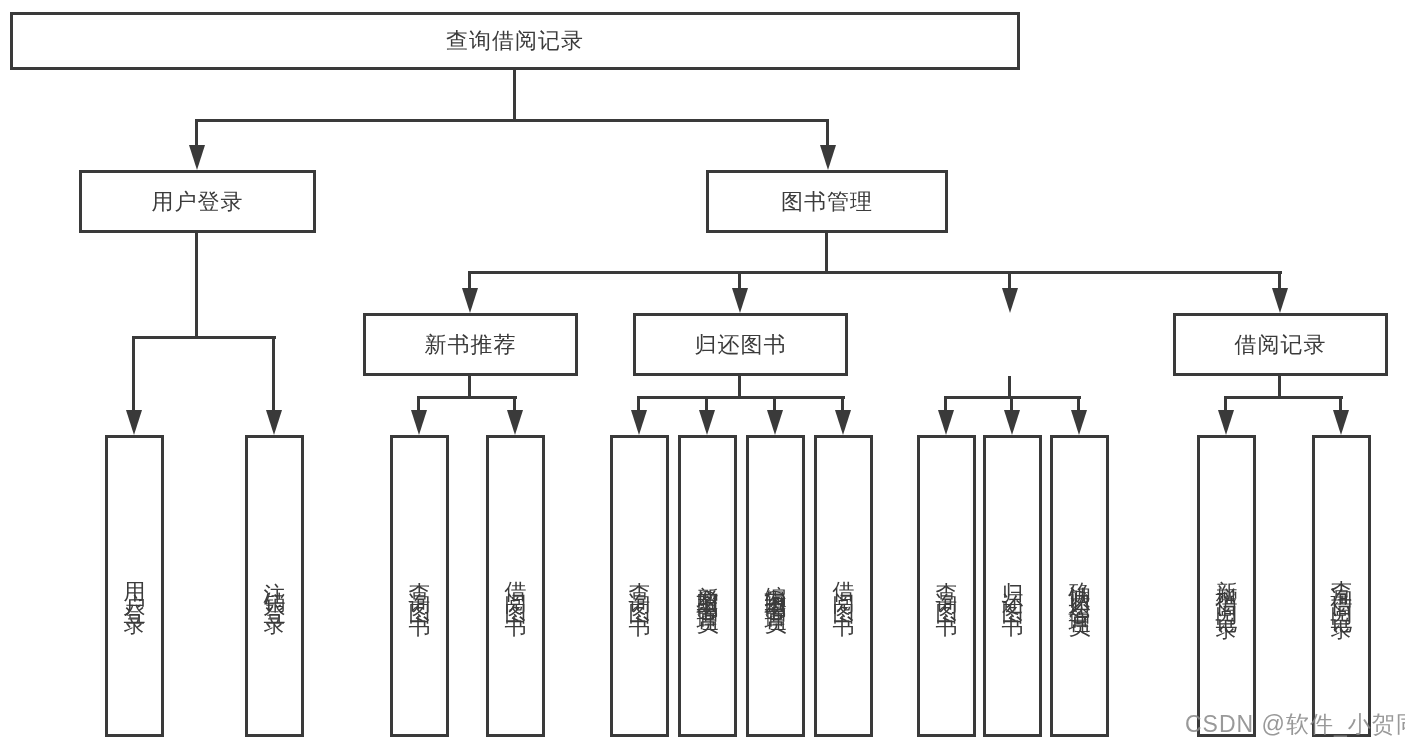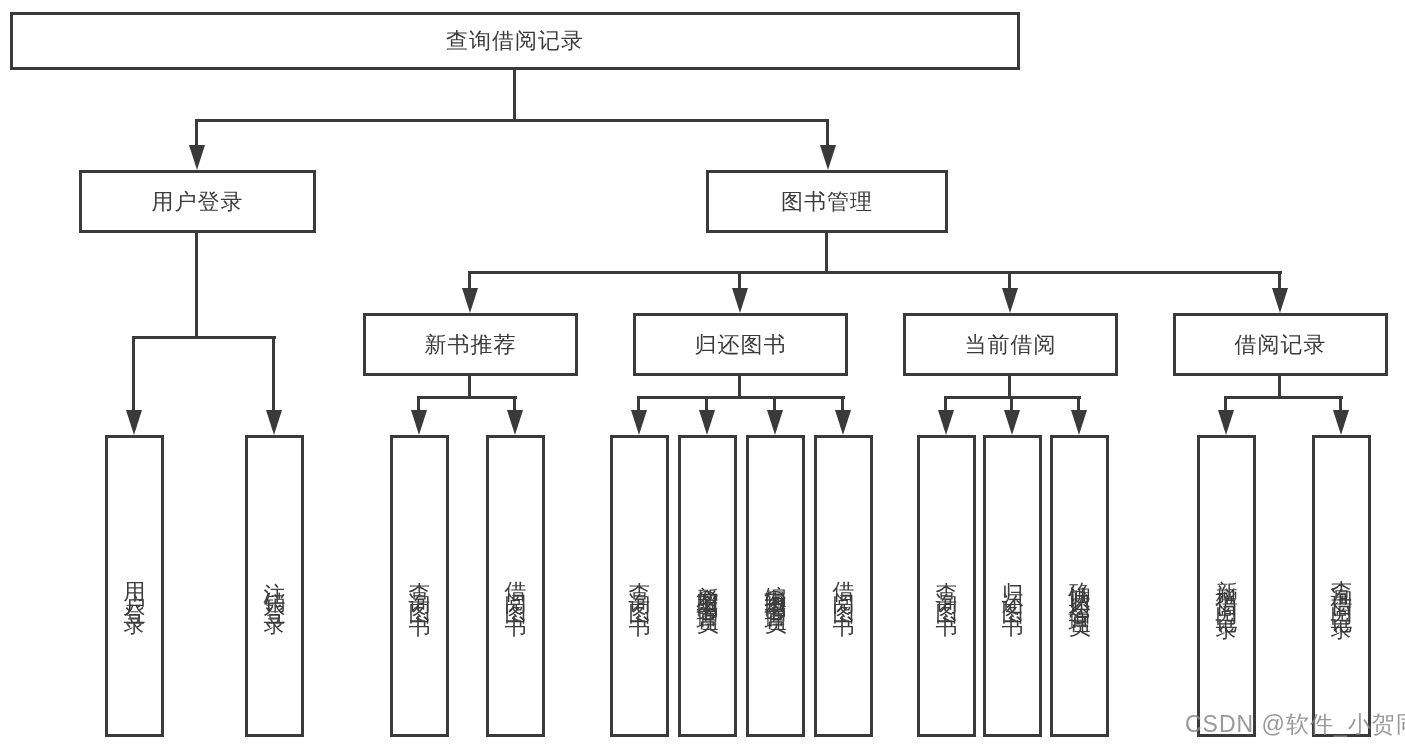--- a/index.html
+++ b/index.html
@@ -93,21 +93,20 @@
   <div class="arrow" style="left:462px;top:288px;"></div>
   <div class="vline" style="left:738px;top:271px;height:20px;"></div>
   <div class="arrow" style="left:732px;top:288px;"></div>
   <div class="vline" style="left:1008px;top:271px;height:20px;"></div>
   <div class="arrow" style="left:1002px;top:288px;"></div>
   <div class="vline" style="left:1278px;top:271px;height:20px;"></div>
   <div class="arrow" style="left:1272px;top:288px;"></div>
 
   <div class="box" style="left:363px;top:313px;width:215px;height:63px;">新书推荐</div>
   <div class="box" style="left:633px;top:313px;width:215px;height:63px;">归还图书</div>
-  <div class="box" style="left:903px;top:313px;width:215px;height:63px;">当前借阅</div>
   <div class="box" style="left:1173px;top:313px;width:215px;height:63px;">借阅记录</div>
 
   <div class="vline" style="left:468px;top:376px;height:23px;"></div>
   <div class="hline" style="left:417px;top:396px;width:100px;"></div>
   <div class="vline" style="left:738px;top:376px;height:23px;"></div>
   <div class="hline" style="left:637px;top:396px;width:208px;"></div>
   <div class="vline" style="left:1008px;top:376px;height:23px;"></div>
   <div class="hline" style="left:944px;top:396px;width:137px;"></div>
   <div class="vline" style="left:1278px;top:376px;height:23px;"></div>
   <div class="hline" style="left:1224px;top:396px;width:119px;"></div>

